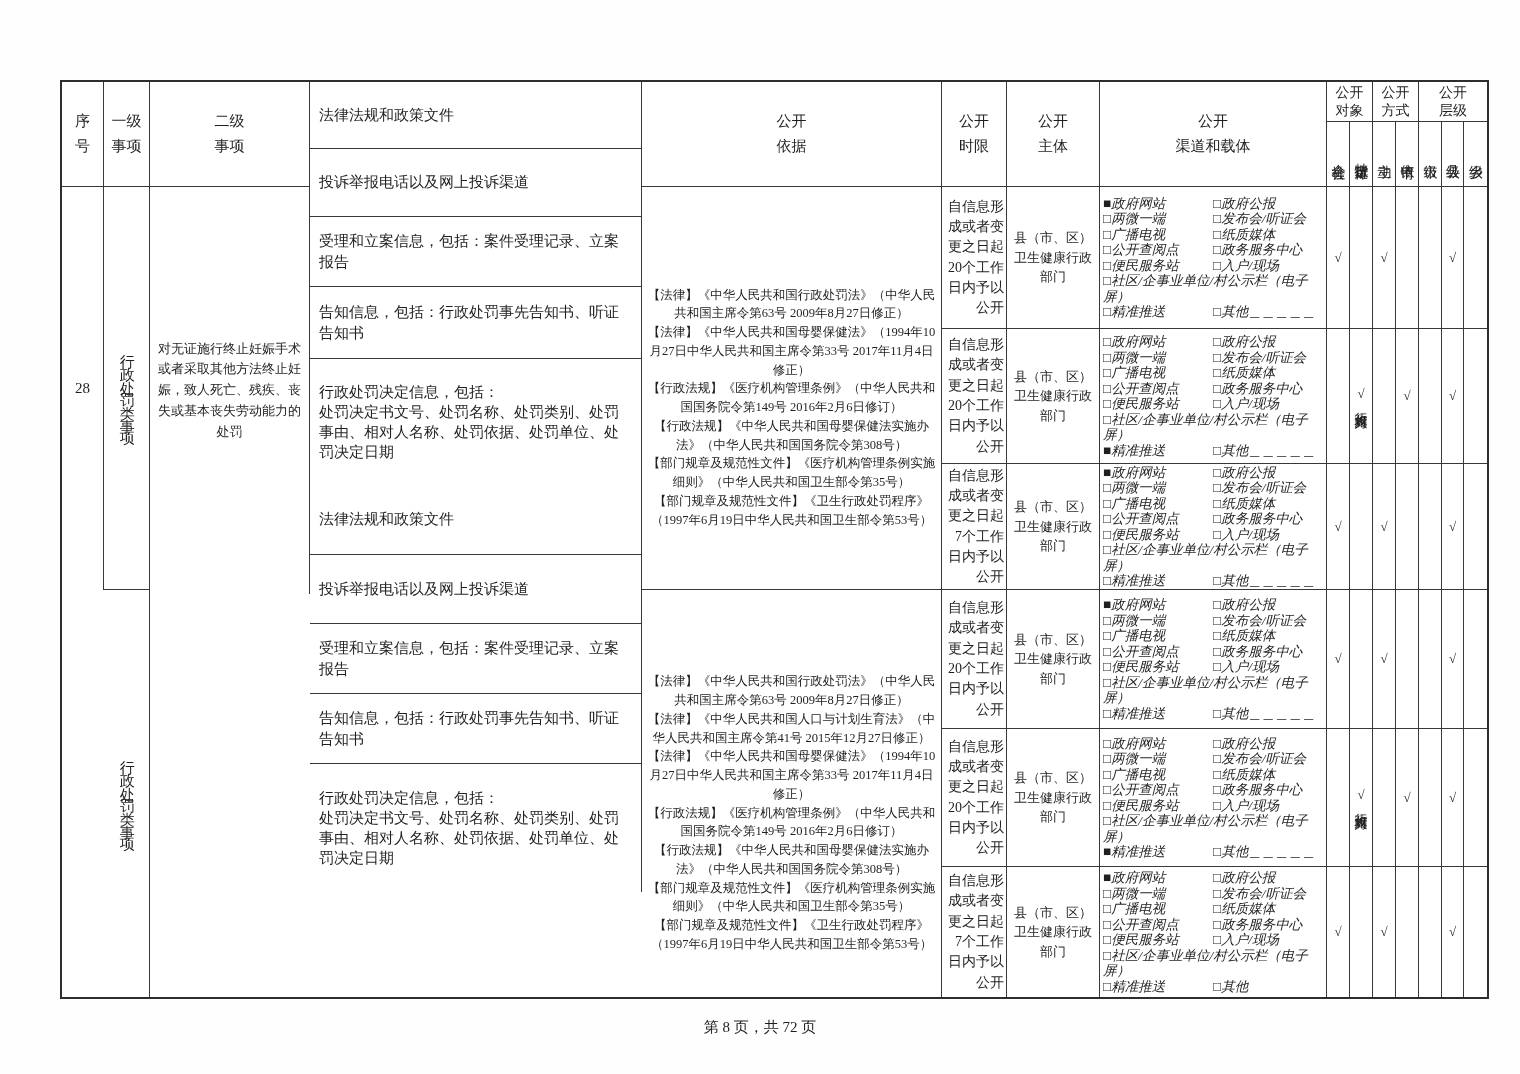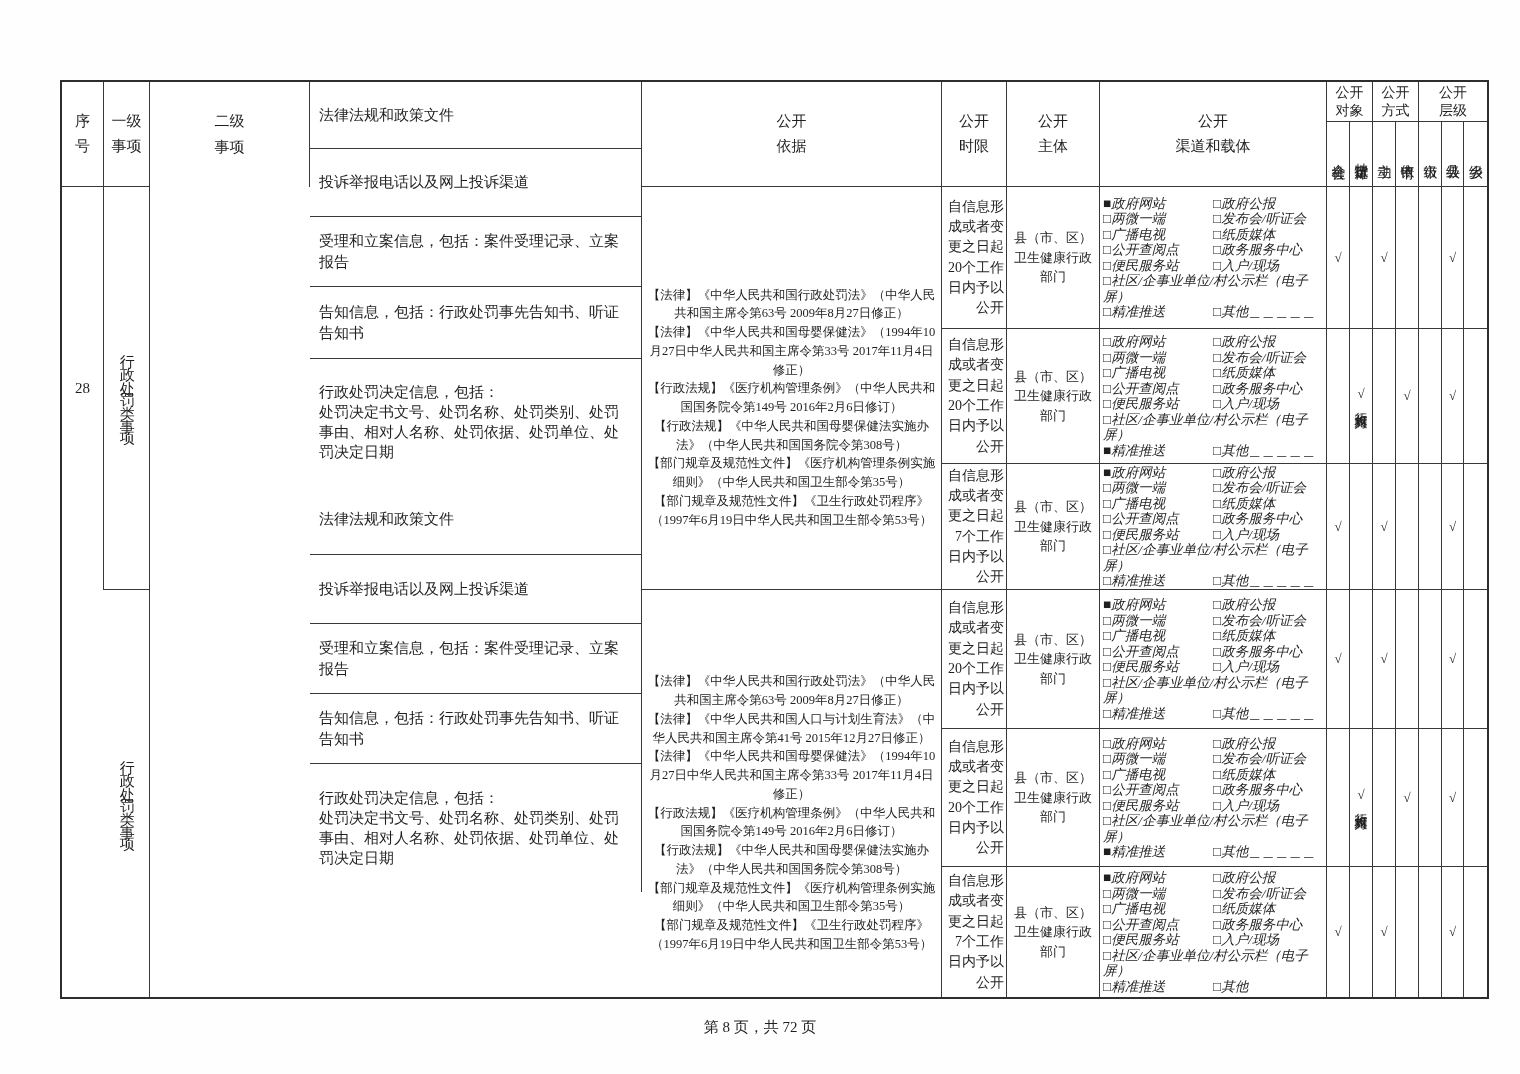--- a/index.html
+++ b/index.html
@@ -89,20 +89,21 @@
     <div class="col" style="width:46px">
       <div class="cell th">一级
 事项</div>
       <div class="cell vert h-r28">行政处罚类事项</div>
       <div class="cell vert h-r29">行政处罚类事项</div>
     </div>
 
     <div class="col" style="width:160px">
       <div class="cell th">二级
 事项</div>
+      <div class="cell lvl2 h-r29">对无证施行终止妊娠手术或者采取其他方法终止妊娠，致人死亡、残疾、丧失或基本丧失劳动能力的处罚</div>
     </div>
 
     <div class="col" style="width:332px">
       <div class="col c4a">
 
       <div class="cell content">法律法规和政策文件</div>
           <div class="cell content">投诉举报电话以及网上投诉渠道</div>
           <div class="cell content">受理和立案信息，包括：案件受理记录、立案报告</div>
           <div class="cell content">告知信息，包括：行政处罚事先告知书、听证告知书</div>
           <div class="cell content">行政处罚决定信息，包括：

